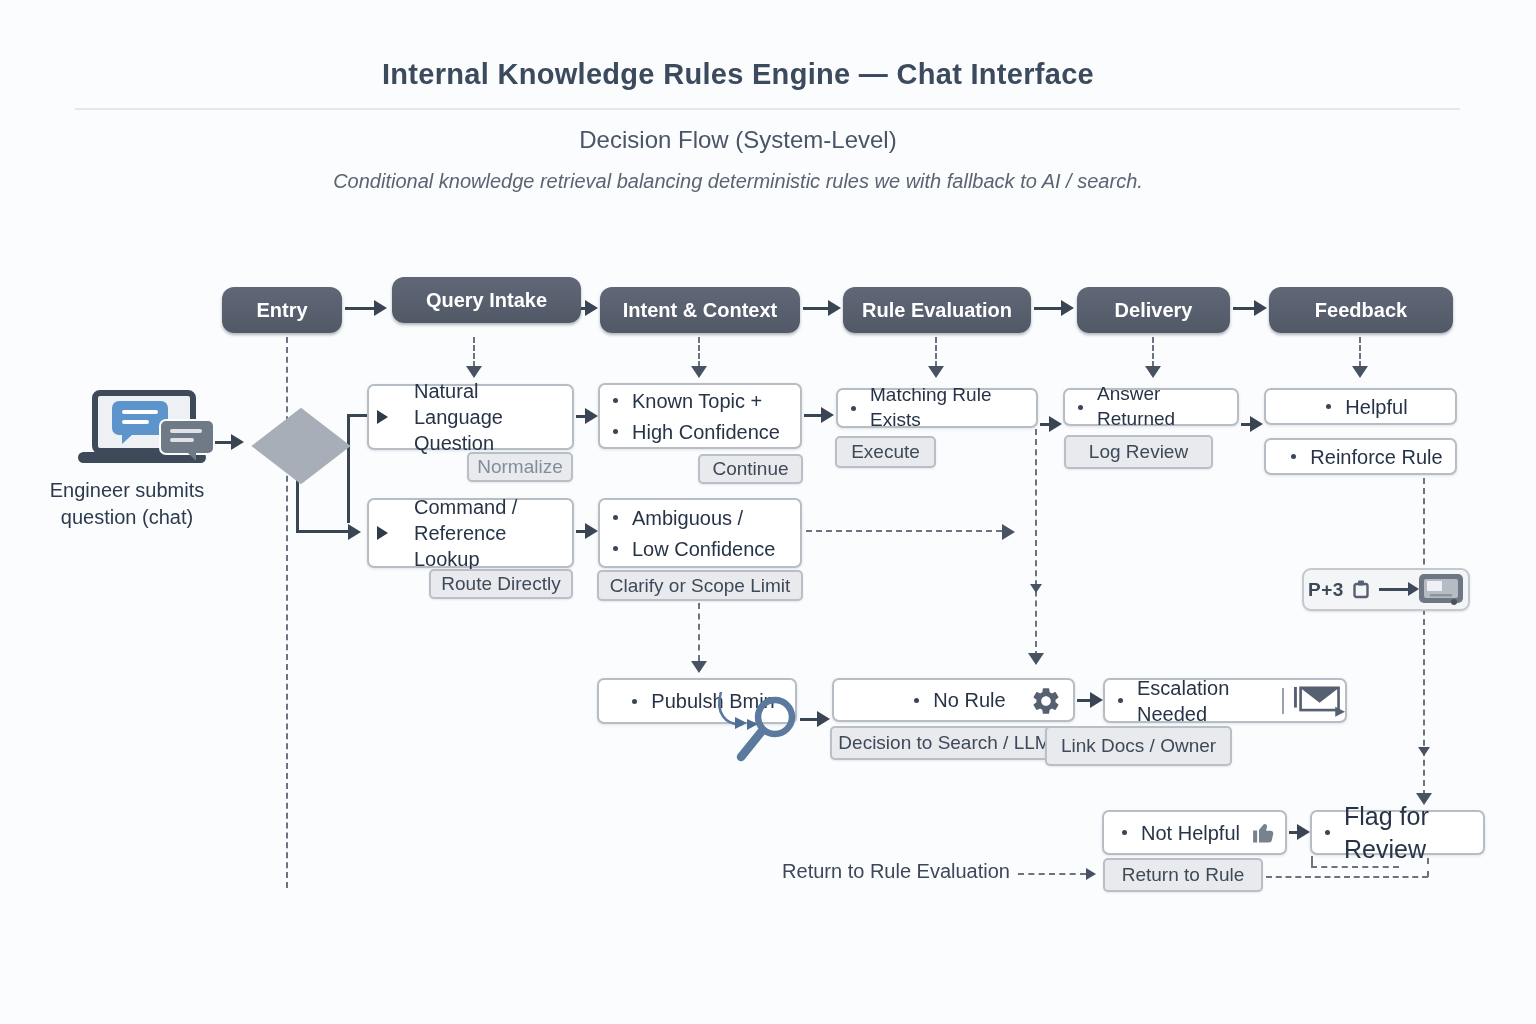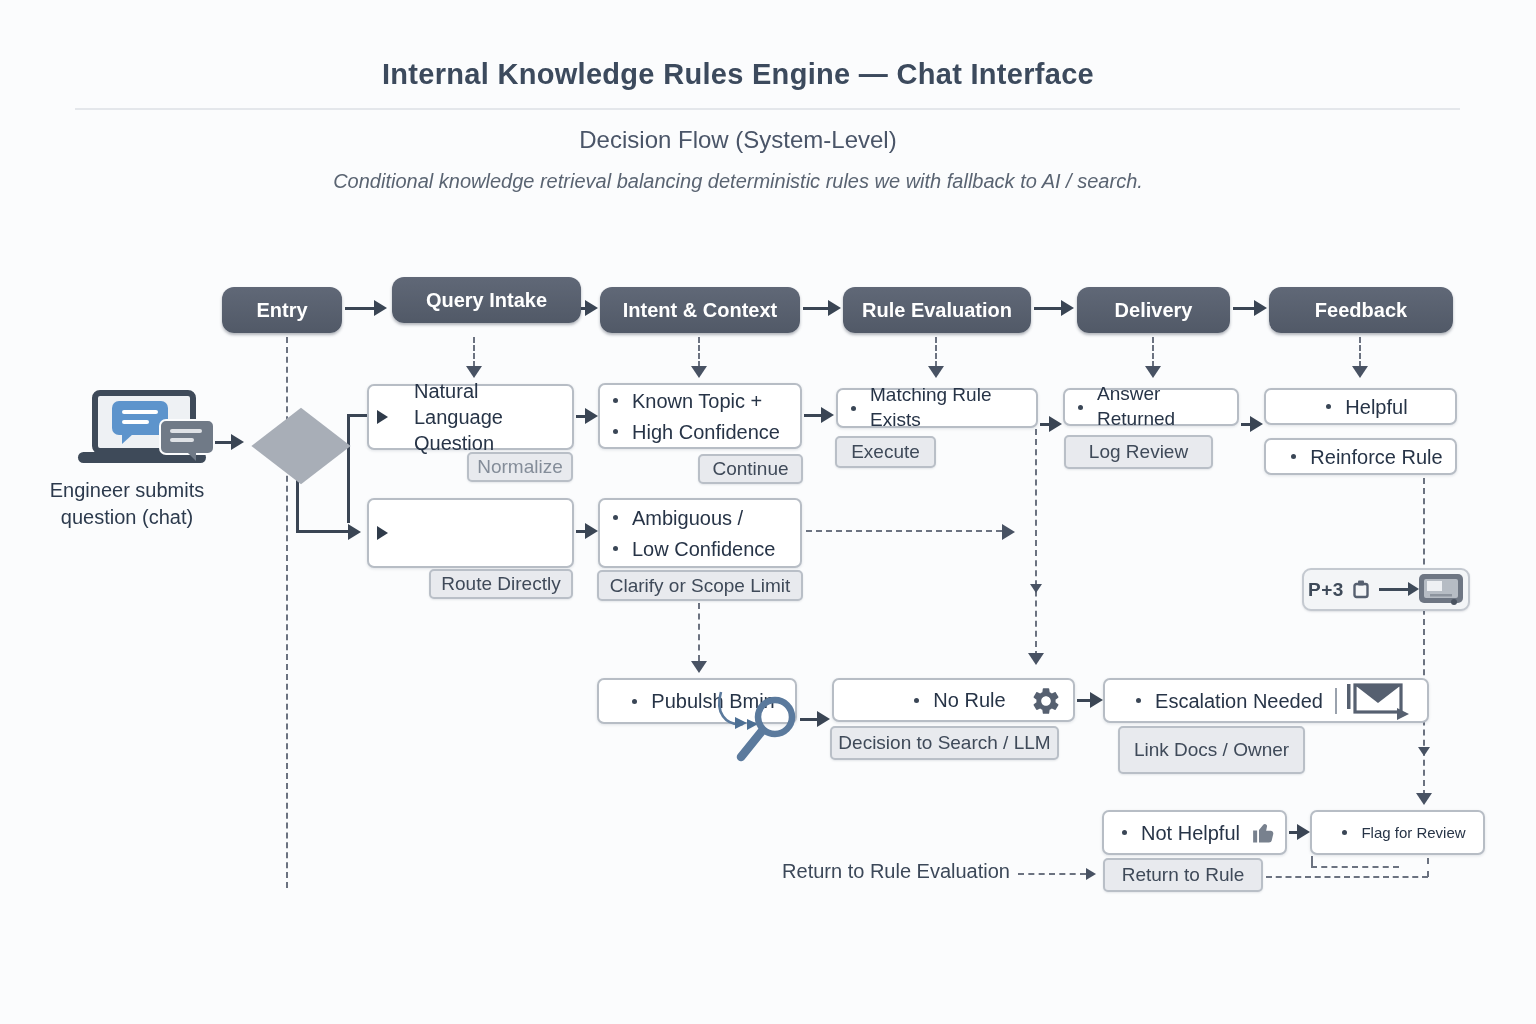--- a/index.html
+++ b/index.html
@@ -156,20 +156,21 @@
 <div class="tri-r" style="left:585px;top:408px"></div>
 <div class="hl" style="left:804px;top:414px;width:17px"></div>
 <div class="tri-r" style="left:821px;top:407px"></div>
 <div class="hl" style="left:1040px;top:423px;width:9px"></div>
 <div class="tri-r" style="left:1049px;top:416px"></div>
 <div class="hl" style="left:1241px;top:423px;width:9px"></div>
 <div class="tri-r" style="left:1250px;top:416px"></div>
 
 <div class="node plain" style="left:367px;top:498px;width:207px;height:70px">
   <span class="entry-tri"></span>
+  <span>Command / Reference Lookup</span>
 </div>
 <div class="tag" style="left:429px;top:569px;width:144px;height:30px">Route Directly</div>
 
 <div class="node" style="left:598px;top:498px;width:204px;height:70px;gap:5px">
   <span class="li">Ambiguous /</span>
   <span class="li">Low Confidence</span>
 </div>
 <div class="tag" style="left:597px;top:570px;width:206px;height:31px">Clarify or Scope Limit</div>
 
 <div class="hl" style="left:576px;top:530px;width:9px"></div>
@@ -224,43 +225,43 @@
   <span class="li">No Rule</span>
   <svg width="32" height="32" viewBox="0 0 24 24" style="position:absolute;right:11px;top:5px">
     <path fill="#566070" d="M19.14,12.94c0.04-0.3,0.06-0.61,0.06-0.94c0-0.32-0.02-0.64-0.07-0.94l2.03-1.58c0.18-0.14,0.23-0.41,0.12-0.61 l-1.92-3.32c-0.12-0.22-0.37-0.29-0.59-0.22l-2.39,0.96c-0.5-0.38-1.03-0.7-1.62-0.94L14.4,2.81c-0.04-0.24-0.24-0.41-0.48-0.41 h-3.84c-0.24,0-0.43,0.17-0.47,0.41L9.25,5.35C8.66,5.59,8.12,5.92,7.63,6.29L5.24,5.33c-0.22-0.08-0.47,0-0.59,0.22L2.74,8.87 C2.62,9.08,2.66,9.34,2.86,9.48l2.03,1.58C4.84,11.36,4.8,11.69,4.8,12s0.02,0.64,0.07,0.94l-2.03,1.58 c-0.18,0.14-0.23,0.41-0.12,0.61l1.92,3.32c0.12,0.22,0.37,0.29,0.59,0.22l2.39-0.96c0.5,0.38,1.03,0.7,1.62,0.94l0.36,2.54 c0.05,0.24,0.24,0.41,0.48,0.41h3.84c0.24,0,0.44-0.17,0.47-0.41l0.36-2.54c0.59-0.24,1.13-0.56,1.62-0.94l2.39,0.96 c0.22,0.08,0.47,0,0.59-0.22l1.92-3.32c0.12-0.22,0.07-0.47-0.12-0.61L19.14,12.94z M12,15.6c-1.98,0-3.6-1.62-3.6-3.6 s1.62-3.6,3.6-3.6s3.6,1.62,3.6,3.6S13.98,15.6,12,15.6z"></path>
   </svg>
 </div>
 <div class="tag" style="left:830px;top:726px;width:229px;height:34px">Decision to Search / LLM</div>
 
 <div class="hl" style="left:1077px;top:699px;width:13px"></div>
 <div class="tri-r" style="left:1090px;top:692px"></div>
 
-<div class="node row" style="left:1103px;top:678px;width:326px;height:45px">
+<div class="node row" style="left:1103px;top:678px;width:244px;height:45px">
   <span class="li">Escalation Needed</span>
   <span class="vbar"></span>
   <svg width="62" height="40" viewBox="0 0 62 40">
     <rect x="0" y="3" width="3.5" height="25" fill="#566070"></rect>
     <rect x="8" y="4" width="46" height="27" fill="#ffffff" stroke="#566070" stroke-width="3.2"></rect>
     <polygon points="9,5 53,5 31,22" fill="#566070"></polygon>
     <polygon points="50,27 62,33 50,39" fill="#566070"></polygon>
   </svg>
 </div>
-<div class="tag" style="left:1118px;top:726px;width:187px;height:48px">Link Docs / Owner</div>
+<div class="tag" style="left:1045px;top:726px;width:187px;height:40px">Link Docs / Owner</div>
 
 <div class="node row" style="left:1102px;top:810px;width:185px;height:45px">
   <span class="li">Not Helpful</span>
   <svg width="30" height="30" viewBox="0 0 24 24" style="margin-left:10px">
     <path fill="#78818e" d="M2.5,10h3.2v9.5H2.5z M7.2,19.5h8c1.1,0,2-0.7,2.2-1.8l1.2-4.9c0.3-1.3-0.7-2.6-2.1-2.6h-3.6l0.7-3.4 c0.2-1.1-0.6-2.1-1.7-2.1c-0.5,0-1,0.3-1.3,0.7L7.2,9.6z"></path>
   </svg>
 </div>
 <div class="hl" style="left:1289px;top:831px;width:8px"></div>
 <div class="tri-r" style="left:1297px;top:824px"></div>
 
 <div class="node row" style="left:1310px;top:810px;width:175px;height:45px">
-  <span class="li" style="font-size:15px">Flag for Review</span>
+  <span class="li" style="font-size:25px">Flag for Review</span>
 </div>
 
 <div class="tag" style="left:1103px;top:858px;width:160px;height:34px">Return to Rule</div>
 <div class="note">Return to Rule Evaluation</div>
 <div class="dh" style="left:1018px;top:873px;width:68px"></div>
 <div class="tri-r sm" style="left:1086px;top:868px;border-left-color:#485263"></div>
 
 <div class="dv" style="left:1311px;top:856px;height:11px"></div>
 <div class="dh" style="left:1311px;top:866px;width:88px"></div>
 <div class="dh" style="left:1266px;top:876px;width:162px"></div>

